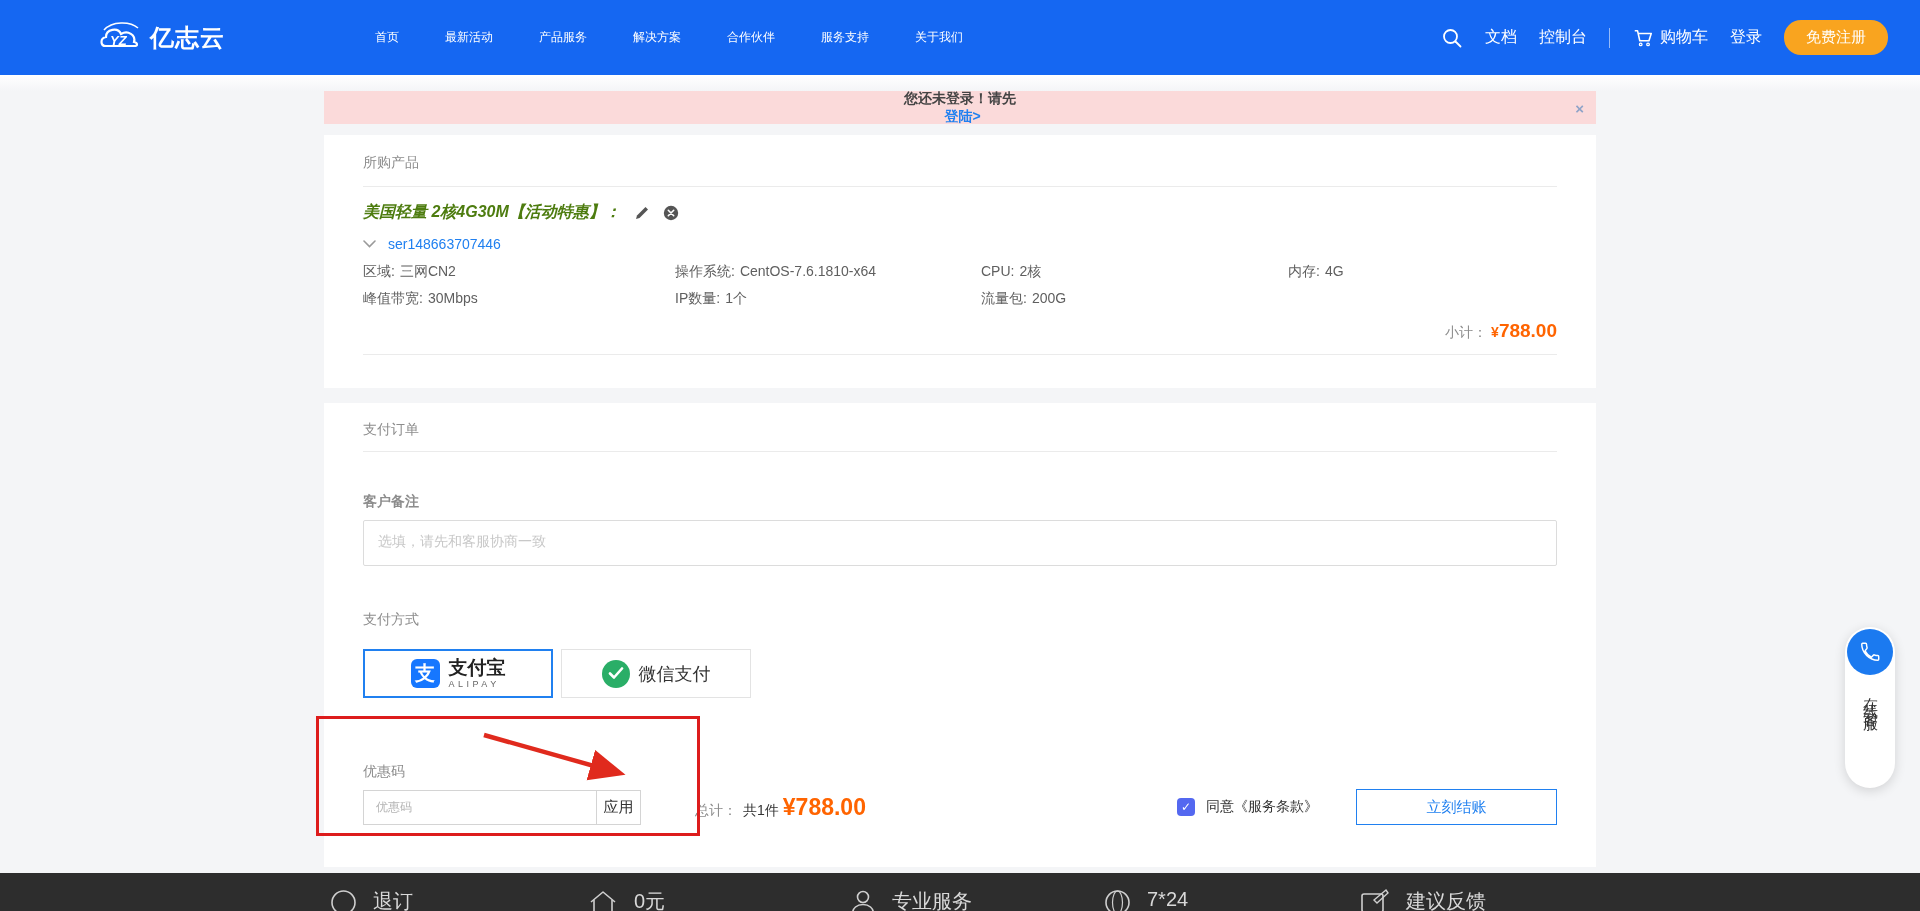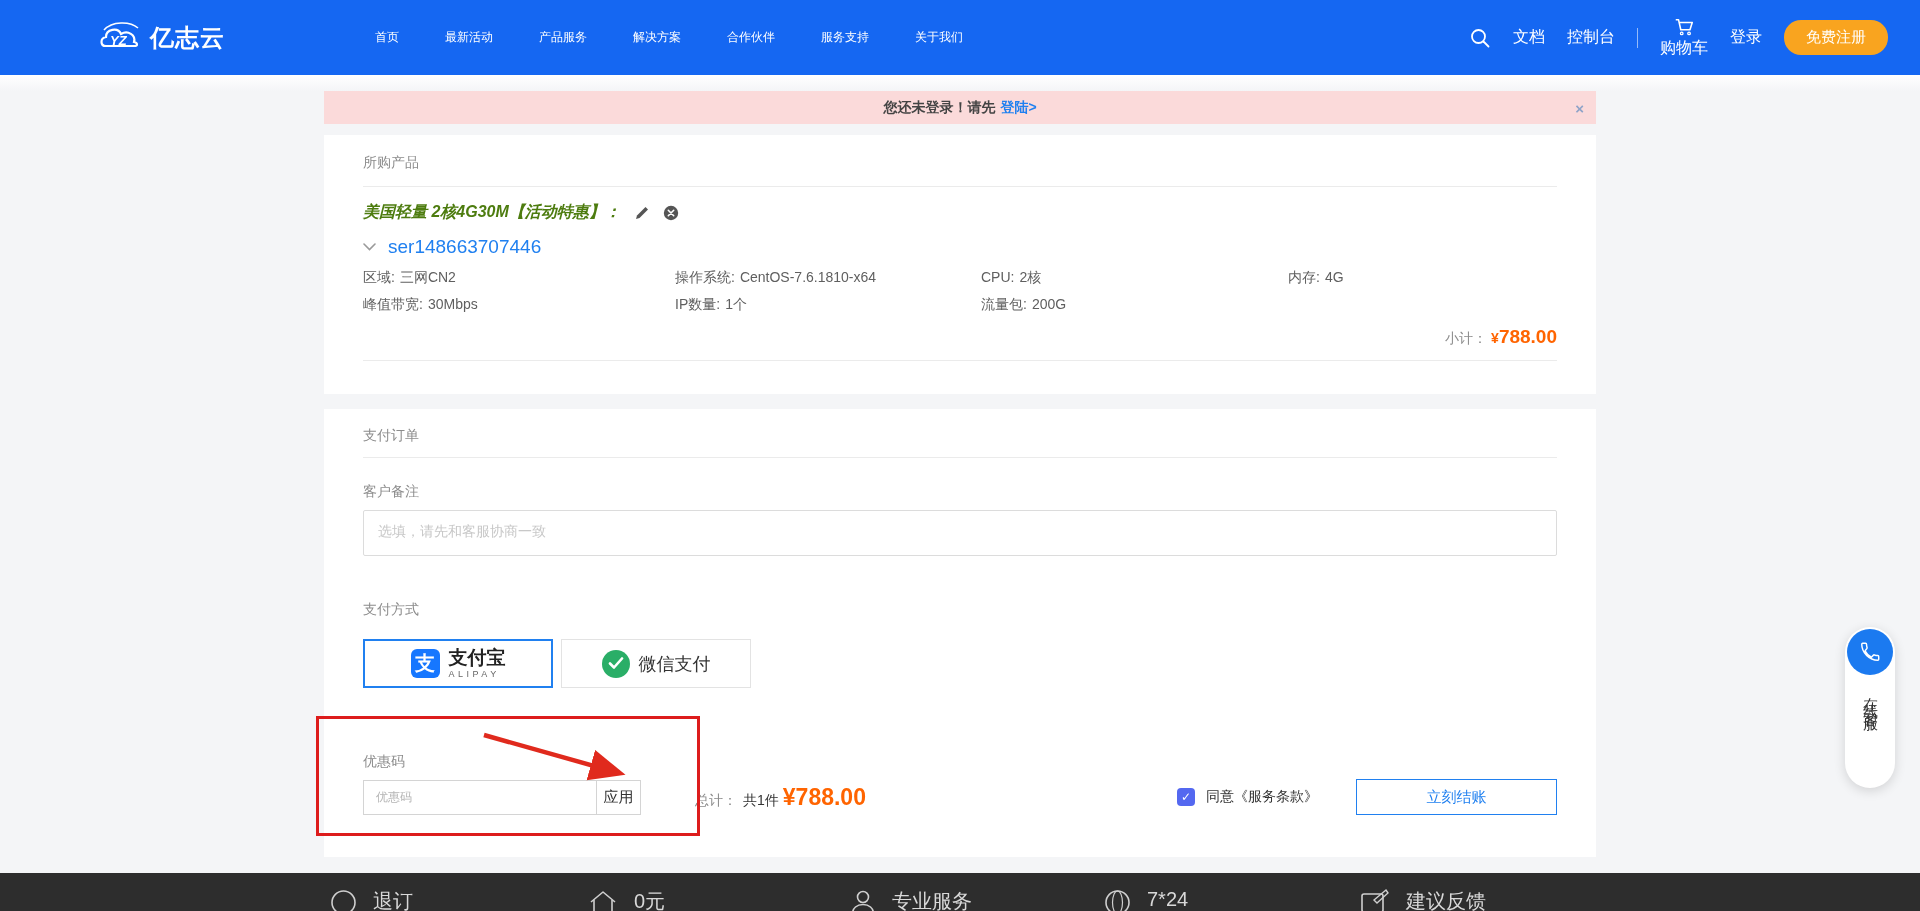--- a/index.html
+++ b/index.html
@@ -13,61 +13,61 @@
 
   
   .navbar{height:75px;background:var(--navbar);display:flex;align-items:center;color:#fff;padding-left:28px;}
   .brand{display:flex;align-items:center;margin-left:70px;cursor:pointer;}
   .brand-name{font-size:24px;font-weight:bold;margin-left:8px;letter-spacing:1px;}
   .nav-menu{display:flex;gap:46px;margin-left:150px;}
   .nav-item{font-size:12px;color:#fff;cursor:pointer;white-space:nowrap;}
   .nav-right{margin-left:auto;display:flex;align-items:center;gap:22px;margin-right:32px;}
   .nav-link{font-size:16px;color:#fff;cursor:pointer;white-space:nowrap;}
   .nav-sep{width:1px;height:20px;background:rgba(255,255,255,.55);}
-  .cart-wrap{display:flex;align-items:center;cursor:pointer;flex-direction:column;}
+  .cart-wrap{display:flex;align-items:center;gap:6px;cursor:pointer;}
   .register-btn{background:var(--register);color:#fff;font-size:15px;border:none;
     padding:8px 22px;border-radius:17px;cursor:pointer;}
 
   .nav-fade{height:16px;background:linear-gradient(#ffffff,var(--pagebg));}
 
   .container{width:1272px;margin:0 auto;position:relative;}
 
   
   .alert{height:33px;background:#fbdada;display:flex;align-items:center;justify-content:center;
-    position:relative;font-size:14px;color:#444;font-weight:600;}
+    position:relative;font-size:14px;color:#444;font-weight:600;flex-direction:column;}
   .alert-link{color:var(--accent);margin-left:5px;cursor:pointer;font-weight:600;}
   .alert-close{position:absolute;right:12px;top:50%;transform:translateY(-50%);
     color:#8fa3c8;font-size:15px;cursor:pointer;line-height:1;}
 
   
   .card{background:#fff;padding:0 39px;}
   .card1{margin-top:11px;padding-top:17px;padding-bottom:33px;}
   .section-label{font-size:14px;color:#8c8c8c;line-height:20px;}
   .divider{height:1px;background:#ebebeb;}
   .d1{margin-top:14px;}
 
   .prod-title-row{margin-top:15px;display:flex;align-items:center;gap:13px;}
   .prod-title{font-size:16px;font-weight:bold;color:#4d7c0f;font-style:italic;}
   .icon-btn{cursor:pointer;display:inline-flex;align-items:center;}
 
   .ser-row{margin-top:13px;display:flex;align-items:center;gap:12px;}
-  .ser-link{font-size:19px;color:#2080f0;cursor:pointer;}
+  .ser-link{font-size:14px;color:#2080f0;cursor:pointer;}
 
   .detail-grid{margin-top:6px;display:grid;grid-template-columns:312px 306px 307px 1fr;}
   .detail-cell{font-size:14px;color:#5f5f5f;line-height:27px;white-space:nowrap;}
   .dlabel{margin-right:5px;}
 
   .subtotal-row{margin-top:8px;text-align:right;font-size:14px;color:#8c8c8c;}
   .subtotal-cur{color:var(--price);font-size:14px;font-weight:bold;margin-left:4px;}
   .subtotal-amt{color:var(--price);font-size:19px;font-weight:bold;}
   .d2{margin-top:12px;}
 
   .card2{margin-top:15px;padding-top:16px;padding-bottom:42px;}
   .d3{margin-top:12px;}
-  .remark-label{margin-top:23px;}
+  .remark-label{margin-top:39px;font-weight:bold;}
   .remark-box{margin-top:9px;width:100%;box-sizing:border-box;height:46px;border:1px solid #dcdcdc;
     border-radius:2px;resize:none;font-family:inherit;font-size:14px;color:#333;padding:12px 14px;outline:none;}
   .remark-box::placeholder{color:#c8c8c8;}
 
   .pay-label{margin-top:39px;}
   .pay-row{margin-top:20px;display:flex;gap:8px;}
   .pay-box{width:190px;height:49px;background:#fff;display:flex;align-items:center;justify-content:center;
     gap:9px;cursor:pointer;box-sizing:border-box;}
   .pay-box.selected{border:2px solid var(--accent);}
   .pay-box.plain{border:1px solid #e3e3e3;}

